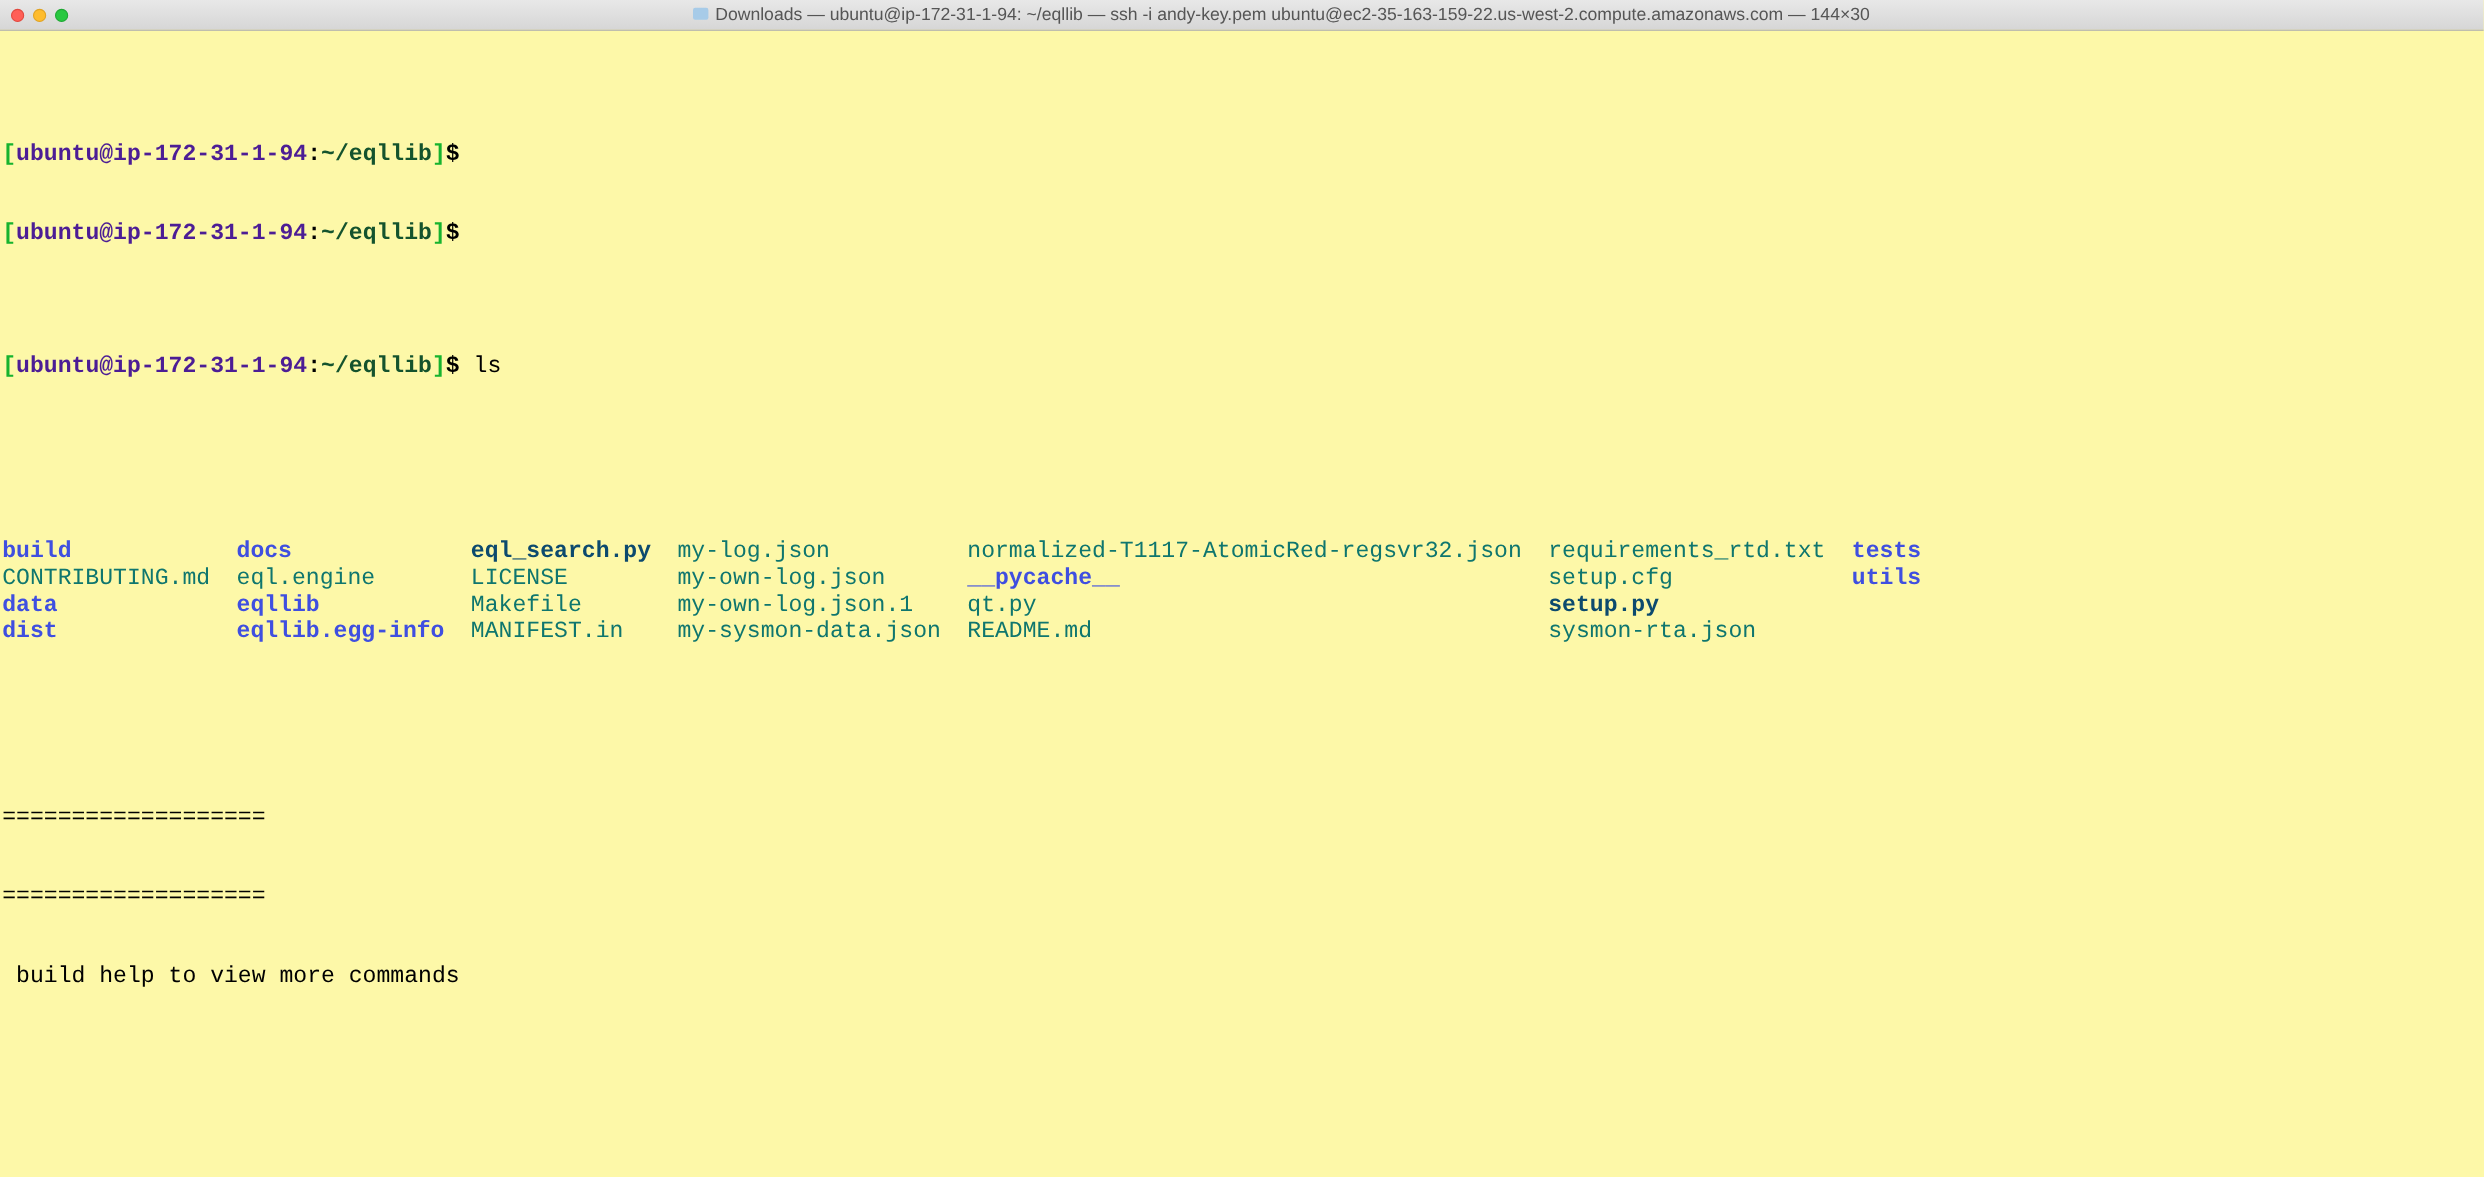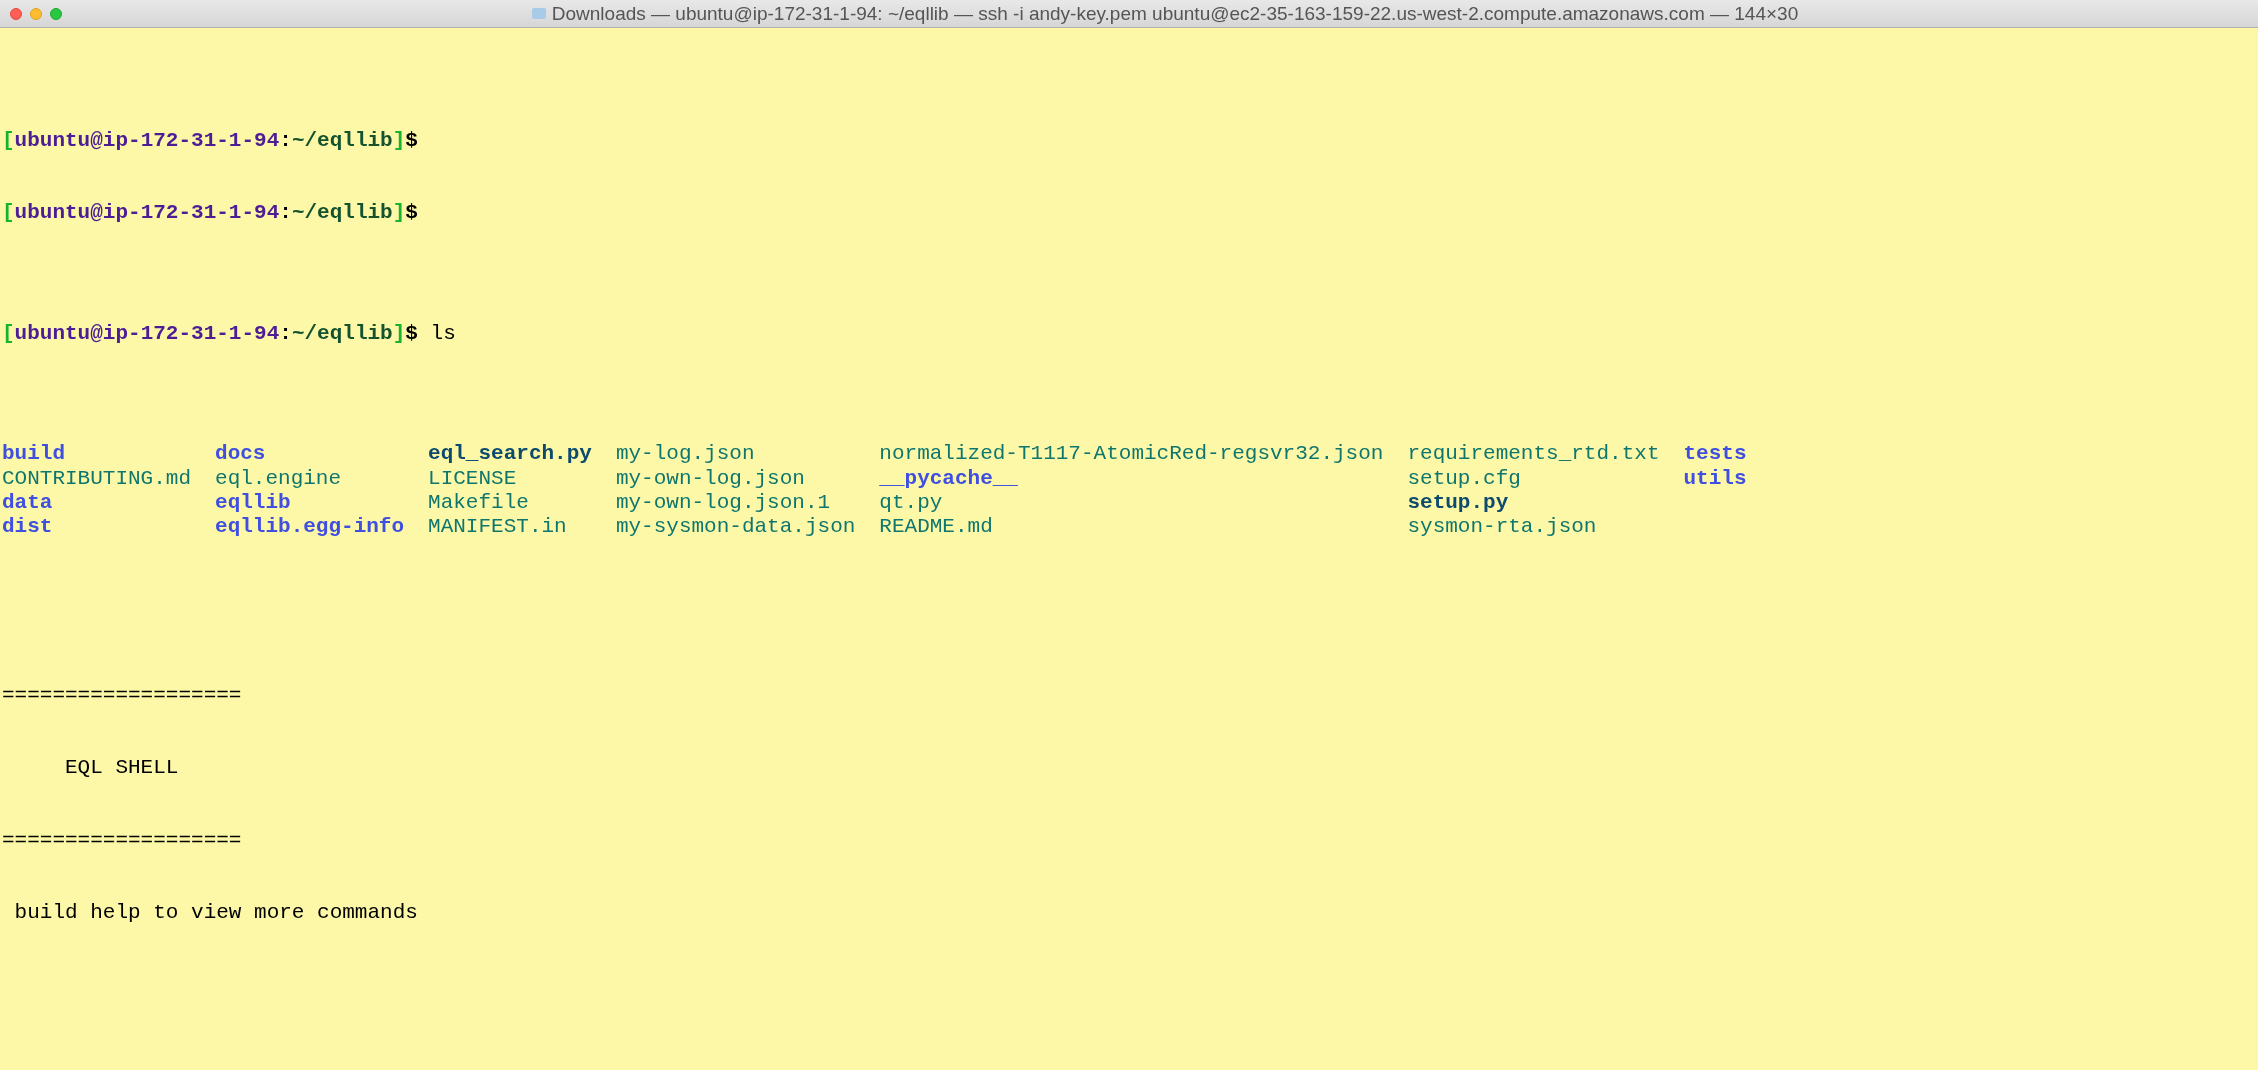--- a/index.html
+++ b/index.html
@@ -13,21 +13,21 @@
       overflow: hidden;
     }
     .titlebar {
       height: 28px;
       background: linear-gradient(#e8e8e8, #d6d6d6);
       border-bottom: 1px solid #b0b0b0;
       display: flex;
       align-items: center;
       padding: 0 10px;
       font-family: -apple-system, "Helvetica Neue", Arial, sans-serif;
-      font-size: 19px;
+      font-size: 16px;
       color: #555;
     }
     .traffic-lights {
       display: flex;
       gap: 8px;
       margin-right: 20px;
     }
     .traffic-light {
       width: 12px;
       height: 12px;
@@ -60,21 +60,21 @@
       line-height: 1.15;
     }
     .prompt-bracket { color: #16b32e; font-weight: bold; }
     .prompt-user { color: #4c1d95; font-weight: bold; }
     .prompt-colon { color: #000; font-weight: bold; }
     .prompt-path { color: #14532d; font-weight: bold; }
     .prompt-dollar { color: #000; font-weight: bold; }
     .dir { color: #3f4fe0; font-weight: bold; }
     .exec { color: #0c4a6e; font-weight: bold; }
     .plain { color: #0f766e; }
-    .ls-grid { display: flex; gap: 24px; }
+    .ls-grid { display: flex; gap: 24px; margin-top: 48px; }
     .ls-col { display: inline-block; vertical-align: top; }
     .ls-col span { display: block; }
   </style>
 </head>
 <body>
 
 <div class="titlebar">
   <div class="traffic-lights">
     <div class="traffic-light tl-close"></div>
     <div class="traffic-light tl-min"></div>
@@ -94,21 +94,20 @@
   
   <div><span class="prompt-bracket">[</span><span class="prompt-user">ubuntu@ip-172-31-1-94</span><span class="prompt-colon">:</span><span class="prompt-path">~/eqllib</span><span class="prompt-bracket">]</span><span class="prompt-dollar">$ </span><span>ls</span></div>
 
   
   <div class="ls-grid" id="ls-grid"><div class="ls-col"><span class="dir">build</span><span class="plain">CONTRIBUTING.md</span><span class="dir">data</span><span class="dir">dist</span></div><div class="ls-col"><span class="dir">docs</span><span class="plain">eql.engine</span><span class="dir">eqllib</span><span class="dir">eqllib.egg-info</span></div><div class="ls-col"><span class="exec">eql_search.py</span><span class="plain">LICENSE</span><span class="plain">Makefile</span><span class="plain">MANIFEST.in</span></div><div class="ls-col"><span class="plain">my-log.json</span><span class="plain">my-own-log.json</span><span class="plain">my-own-log.json.1</span><span class="plain">my-sysmon-data.json</span></div><div class="ls-col"><span class="plain">normalized-T1117-AtomicRed-regsvr32.json</span><span class="dir">__pycache__</span><span class="plain">qt.py</span><span class="plain">README.md</span></div><div class="ls-col"><span class="plain">requirements_rtd.txt</span><span class="plain">setup.cfg</span><span class="exec">setup.py</span><span class="plain">sysmon-rta.json</span></div><div class="ls-col"><span class="dir">tests</span><span class="dir">utils</span></div></div>
 
   
 
   
   <div>===================</div>
-  <div>     EQL SHELL     </div>
   <div>===================</div>
   <div> build help to view more commands</div>
 
   
   
   
 
   
   
   

